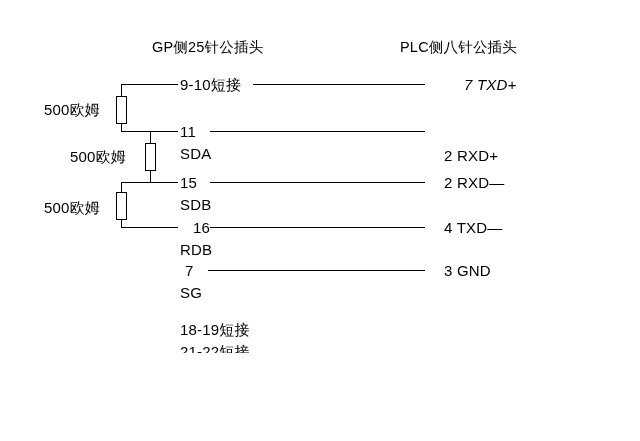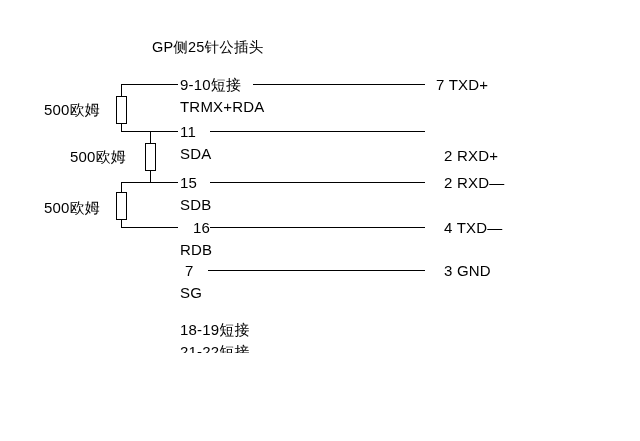--- a/index.html
+++ b/index.html
@@ -49,20 +49,21 @@
     box-sizing: border-box;
   }
 </style>
 </head>
 <body>
 
 <div id="diagram-root">
 
   <div class="txt heading" style="left:152px; top:40px;">GP侧25针公插头</div>
 
+  <div class="txt heading" style="left:400px; top:40px;">PLC侧八针公插头</div>
 
   <div class="hline" style="left:121px; top:84px; width:57px;"></div>
 
   <div class="hline" style="left:121px; top:131px; width:57px;"></div>
 
   <div class="vline" style="left:121px; top:84px; height:47px;"></div>
 
   <div class="resistor" style="left:116px; top:96px; width:11px; height:28px;"></div>
 
   <div class="vline" style="left:150px; top:131px; height:51px;"></div>
@@ -76,23 +77,22 @@
 
   <div class="resistor" style="left:116px; top:192px; width:11px; height:28px;"></div>
 
   <div class="txt" style="left:44px; top:102px;">500欧姆</div>
 
   <div class="txt" style="left:70px; top:149px;">500欧姆</div>
 
   <div class="txt" style="left:44px; top:200px;">500欧姆</div>
 
   <div class="txt" style="left:180px; top:77px;">9-10短接</div>
-  <div class="txt" style="left:180px; top:99px;">TRMX+RDA</div>
   <div class="hline" style="left:253px; top:84px; width:172px;"></div>
-  <div class="txt" style="left:436px; top:77px;">7  TXD+</div>
+  <div class="txt" style="left:464px; top:77px;font-style:italic;">7  TXD+</div>
 
   <div class="txt" style="left:180px; top:124px;">11</div>
   <div class="txt" style="left:180px; top:146px;">SDA</div>
   <div class="hline" style="left:210px; top:131px; width:215px;"></div>
   <div class="txt" style="left:444px; top:132px;margin-top:16px;">2  RXD+</div>
 
   <div class="txt" style="left:180px; top:175px;">15</div>
   <div class="txt" style="left:180px; top:197px;">SDB</div>
   <div class="hline" style="left:210px; top:182px; width:215px;"></div>
   <div class="txt" style="left:444px; top:175px;">2 RXD—</div>

